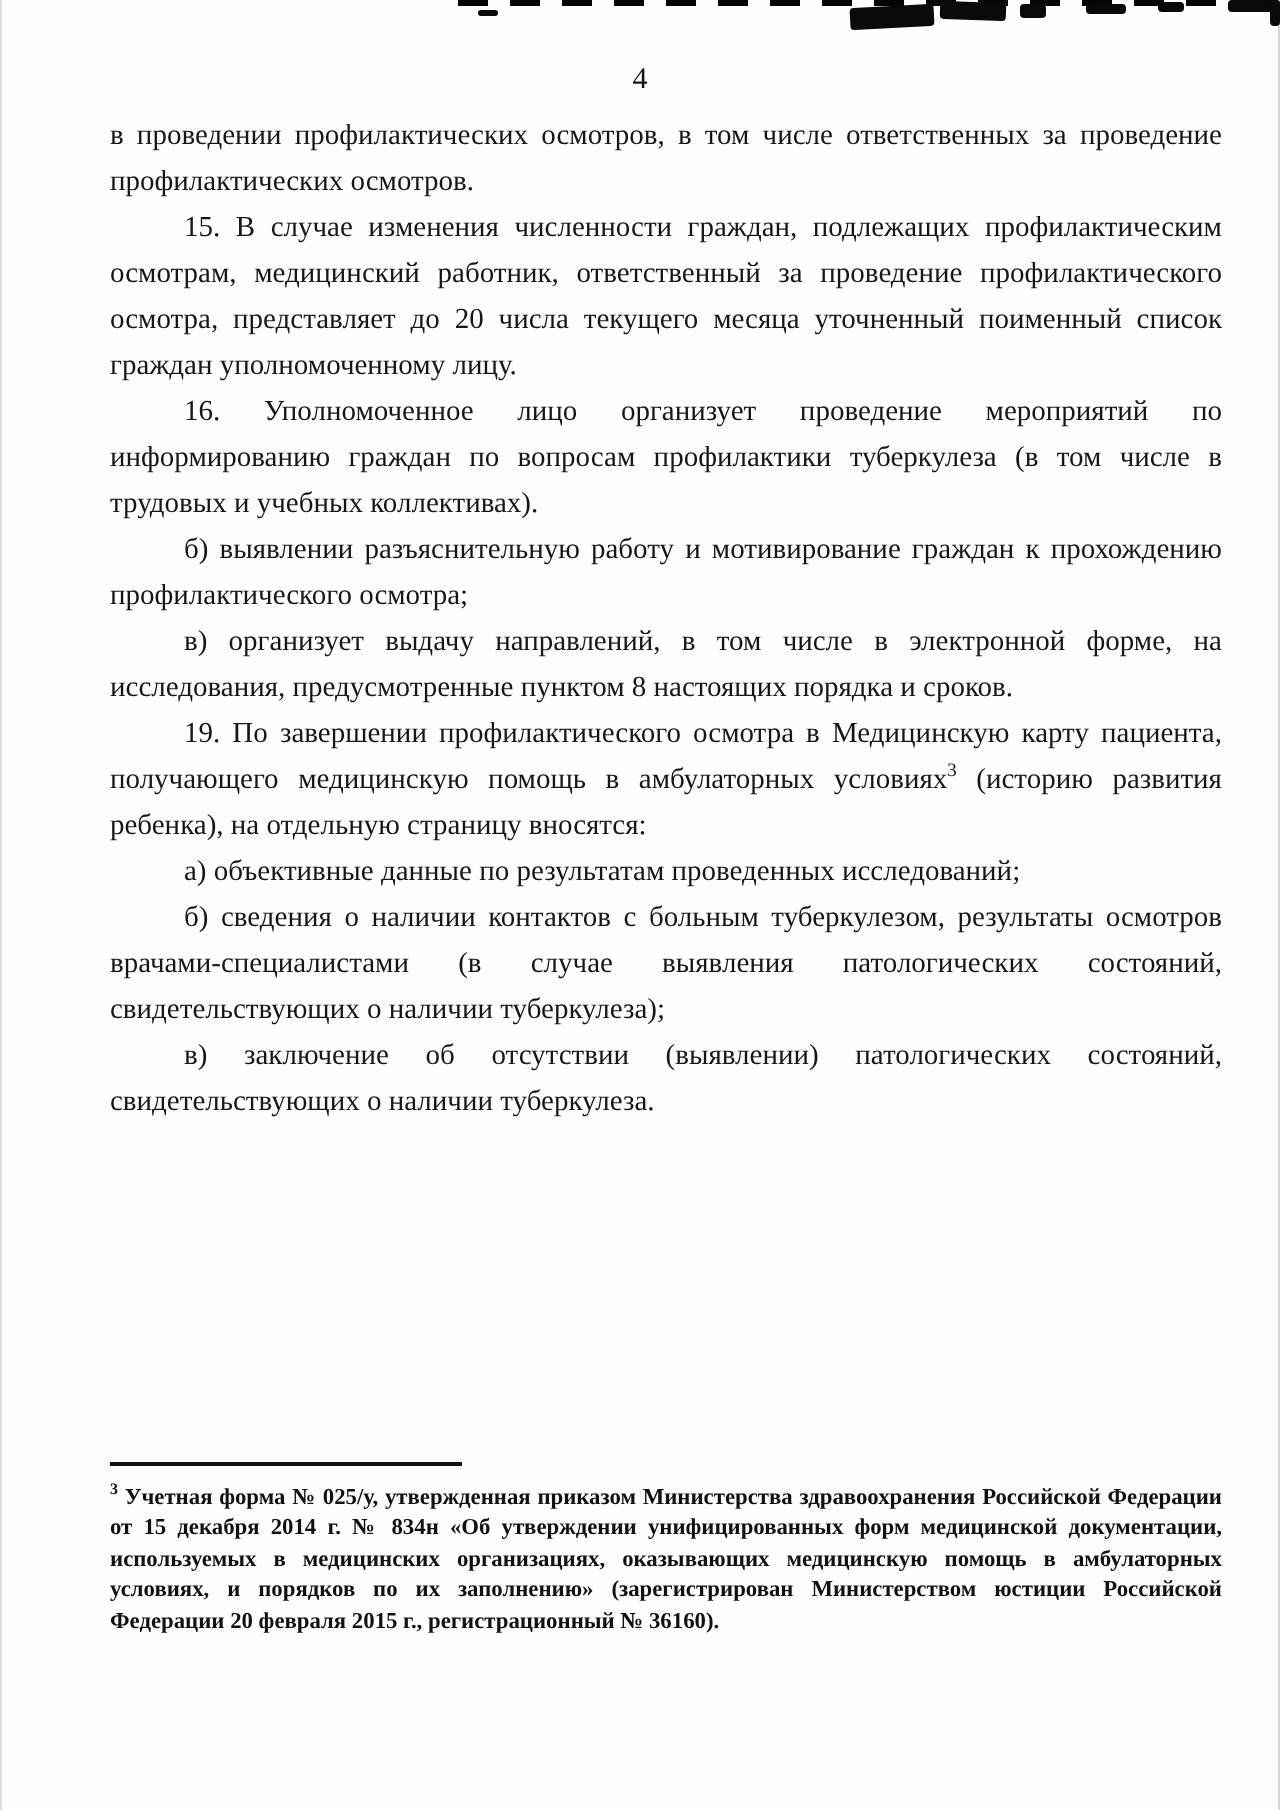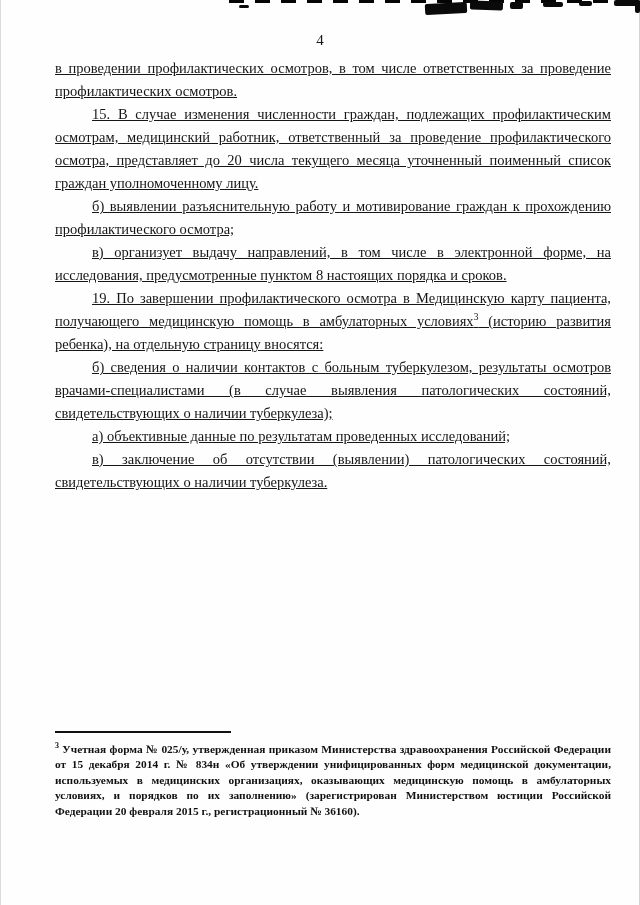--- a/index.html
+++ b/index.html
@@ -50,21 +50,20 @@
     line-height: 20px;
   }
   .content {
     margin: 7px 28px 0 54px;
     font-size: 14.5px;
     line-height: 23px;
     text-align: justify;
   }
   .content p {
     margin: 0;
-    text-decoration: underline;
   }
   .content p.indent {
     text-indent: 37px;
   }
   sup.fn-ref {
     font-size: 9.5px;
     line-height: 0;
     vertical-align: super;
   }
   .footnote-block {
@@ -106,25 +105,26 @@
   <div class="artifact a5"></div>
   <div class="artifact a6"></div>
   <div class="artifact a7"></div>
   <div class="artifact a8"></div>
 
   <div class="page-number">4</div>
 
   <div class="content">
     <p>в проведении профилактических осмотров, в том числе ответственных за проведение профилактических осмотров.</p>
     <p class="indent">15. В случае изменения численности граждан, подлежащих профилактическим осмотрам, медицинский работник, ответственный за проведение профилактического осмотра, представляет до 20 числа текущего месяца уточненный поименный список граждан уполномоченному лицу.</p>
+    <p class="indent">16. Уполномоченное лицо организует проведение мероприятий по информированию граждан по вопросам профилактики туберкулеза (в том числе в трудовых и учебных коллективах).</p>
     <p class="indent">б) выявлении разъяснительную работу и мотивирование граждан к прохождению профилактического осмотра;</p>
     <p class="indent">в) организует выдачу направлений, в том числе в электронной форме, на исследования, предусмотренные пунктом 8 настоящих порядка и сроков.</p>
     <p class="indent"><span>19. По завершении профилактического осмотра в Медицинскую карту пациента, получающего медицинскую помощь в амбулаторных условиях</span><sup class="fn-ref">3</sup><span> (историю развития ребенка), на отдельную страницу вносятся:</span></p>
+    <p class="indent">а) объективные данные по результатам проведенных исследований;</p>
     <p class="indent">б) сведения о наличии контактов с больным туберкулезом, результаты осмотров врачами-специалистами (в случае выявления патологических состояний, свидетельствующих о наличии туберкулеза);</p>
-    <p class="indent">а) объективные данные по результатам проведенных исследований;</p>
     <p class="indent">в) заключение об отсутствии (выявлении) патологических состояний, свидетельствующих о наличии туберкулеза.</p>
   </div>
 
   <div class="footnote-block">
     <div class="footnote-rule"></div>
     <div class="footnote-text"><sup>3</sup><span> Учетная форма № 025/у, утвержденная приказом Министерства здравоохранения Российской Федерации от 15 декабря 2014 г. № 834н «Об утверждении унифицированных форм медицинской документации, используемых в медицинских организациях, оказывающих медицинскую помощь в амбулаторных условиях, и порядков по их заполнению» (зарегистрирован Министерством юстиции Российской Федерации 20 февраля 2015 г., регистрационный № 36160).</span></div>
   </div>
 
 </div>
 

